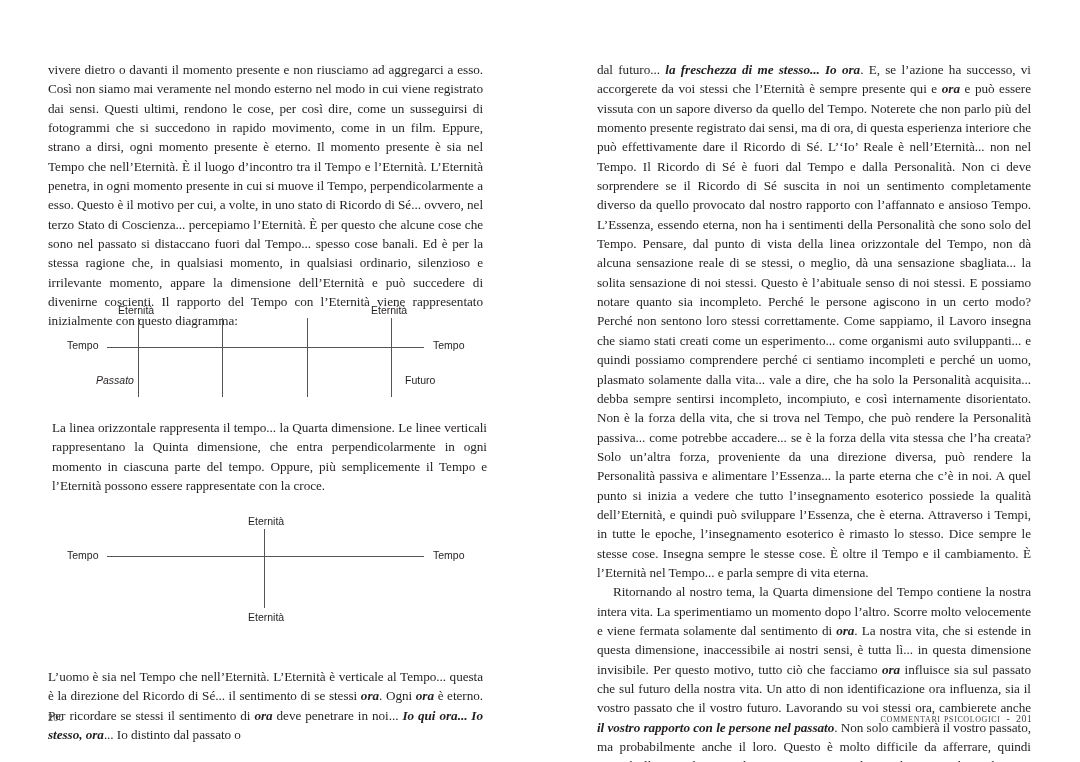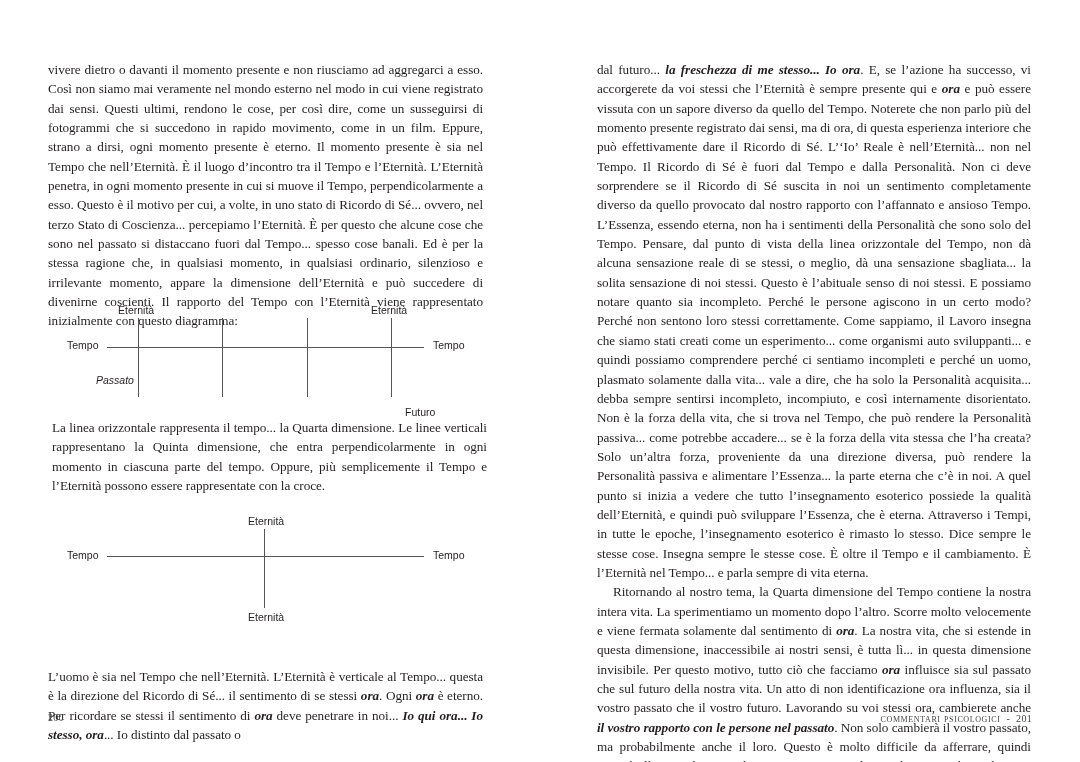--- a/index.html
+++ b/index.html
@@ -47,21 +47,21 @@
   <div class="textblock l1">
     <p>vivere dietro o davanti il momento presente e non riusciamo ad aggregarci a esso. Così non siamo mai veramente nel mondo esterno nel modo in cui viene registrato dai sensi. Questi ultimi, rendono le cose, per così dire, come un susseguirsi di fotogrammi che si succedono in rapido movimento, come in un film. Eppure, strano a dirsi, ogni momento presente è eterno. Il momento presente è sia nel Tempo che nell’Eternità. È il luogo d’incontro tra il Tempo e l’Eternità. L’Eternità penetra, in ogni momento presente in cui si muove il Tempo, perpendicolarmente a esso. Questo è il motivo per cui, a volte, in uno stato di Ricordo di Sé... ovvero, nel terzo Stato di Coscienza... percepiamo l’Eternità. È per questo che alcune cose che sono nel passato si distaccano fuori dal Tempo... spesso cose banali. Ed è per la stessa ragione che, in qualsiasi momento, in qualsiasi ordinario, silenzioso e irrilevante momento, appare la dimensione dell’Eternità e può succedere di divenirne coscienti. Il rapporto del Tempo con l’Eternità viene rappresentato inizialmente con questo diagramma:</p>
   </div>
 
   <div class="diagram" style="top:300px;height:100px;">
     <span class="lbl" style="left:118px;top:4px;">Eternità</span>
     <span class="lbl" style="left:371px;top:4px;">Eternità</span>
     <span class="lbl" style="left:67px;top:39px;">Tempo</span>
     <span class="lbl" style="left:433px;top:39px;">Tempo</span>
     <span class="lbl" style="left:96px;top:74px;font-style:italic;">Passato</span>
-    <span class="lbl" style="left:405px;top:74px;margin-top:32px;">Futuro</span>
+    <span class="lbl" style="left:405px;top:74px;">Futuro</span>
     <div class="hline" style="left:107px;top:47px;width:317px;"></div>
     <div class="vline" style="left:138px;top:18px;height:79px;"></div>
     <div class="vline" style="left:222px;top:18px;height:79px;"></div>
     <div class="vline" style="left:307px;top:18px;height:79px;"></div>
     <div class="vline" style="left:391px;top:18px;height:79px;"></div>
   </div>
 
   <div class="textblock l2">
     <p>La linea orizzontale rappresenta il tempo... la Quarta dimensione. Le linee verticali rappresentano la Quinta dimensione, che entra perpendicolarmente in ogni momento in ciascuna parte del tempo. Oppure, più semplicemente il Tempo e l’Eternità possono essere rappresentate con la croce.</p>
   </div>

